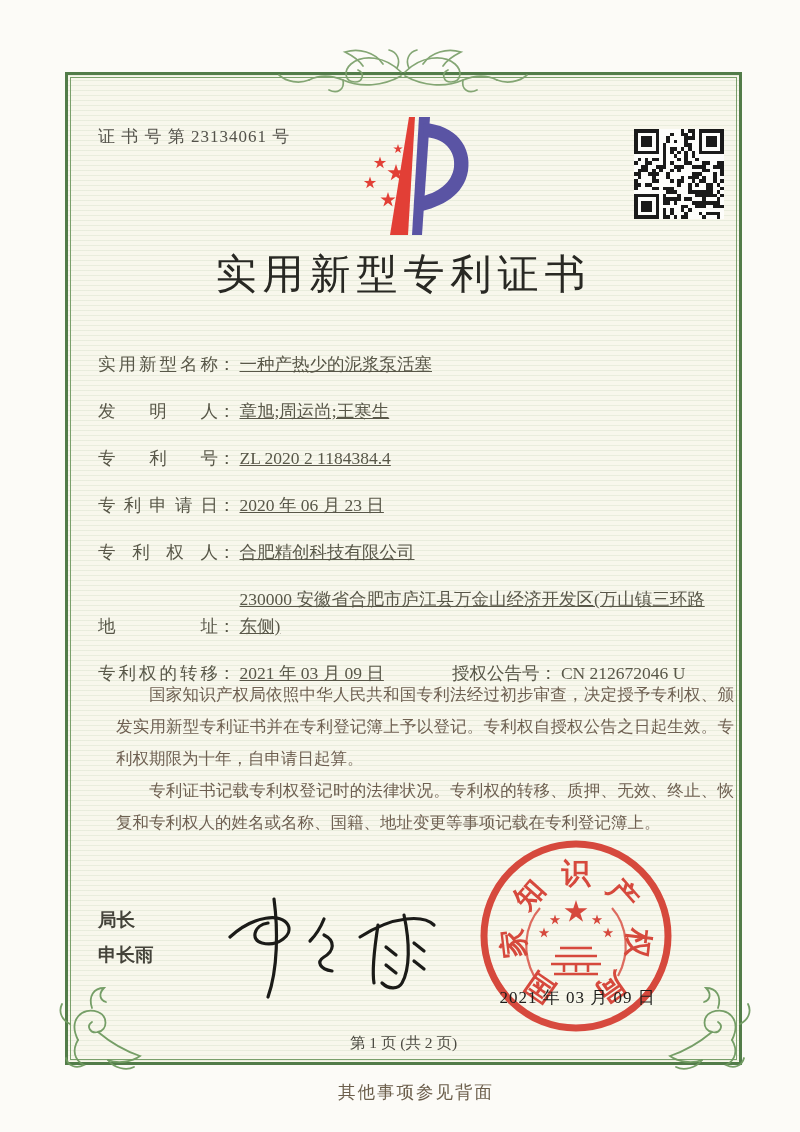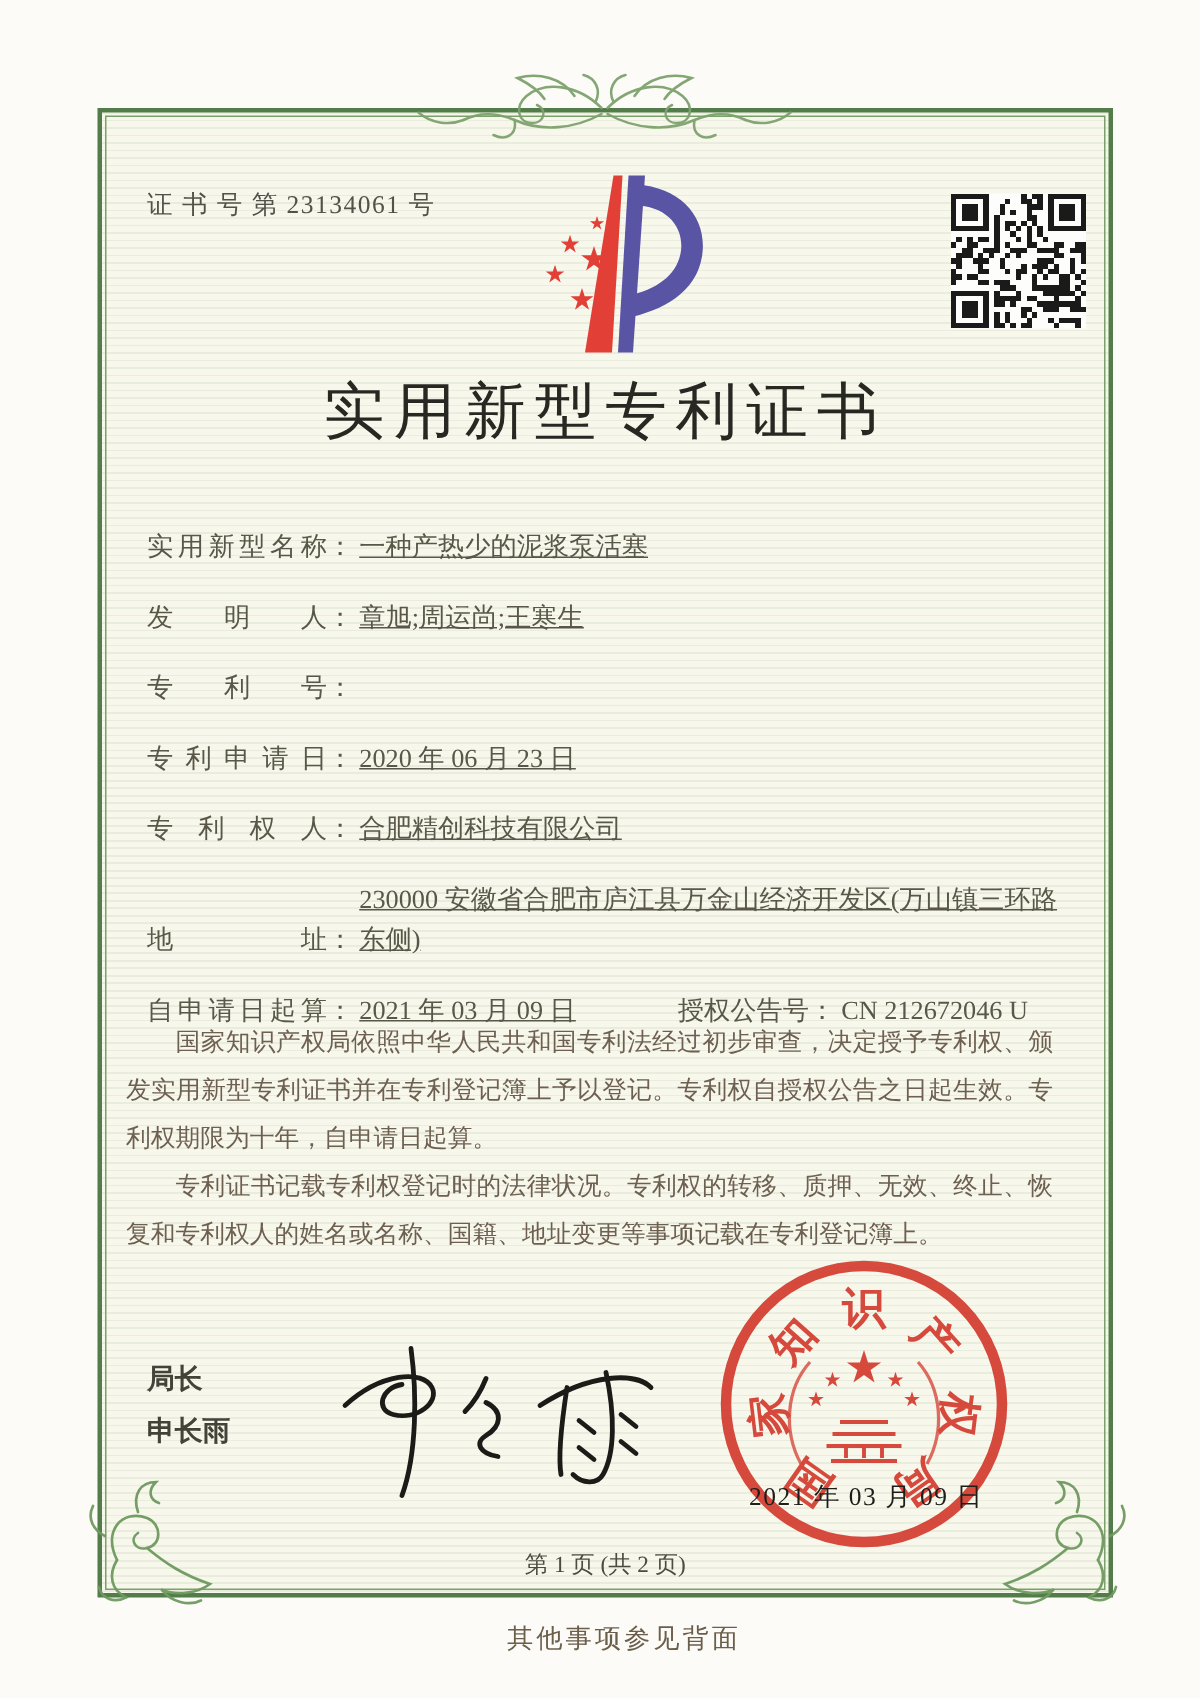--- a/index.html
+++ b/index.html
@@ -28,21 +28,21 @@
     left:0;top:172px;width:100%;text-align:center;
     font-size:41px;letter-spacing:6px;color:#282823;font-weight:500;
   }
   .fields{left:30px;top:276px;width:625px;font-size:17.5px;color:#585748;}
   .f-row{display:flex;align-items:flex-end;line-height:27px;margin-bottom:20px;}
   .f-label{display:inline-block;width:120px;text-align:justify;text-align-last:justify;flex:none;}
   .f-colon{flex:none;margin-right:4px;}
   .f-value{word-break:break-all;text-decoration:underline;}
   .f-value.addr{width:480px;}
   .grant-pair{margin-left:68px;display:flex;}
-  .paras{left:16px;top:604px;width:618px;font-size:16.5px;line-height:32px;
+  .paras{left:48px;top:604px;width:618px;font-size:16.5px;line-height:32px;
          color:#6e6051;text-align:justify;}
   .paras p{margin:0;text-indent:2em;}
   .officials{left:30px;top:828px;font-size:18.5px;line-height:35px;color:#44433a;font-weight:bold;}
   .sig-wrap{left:140px;top:810px;width:240px;height:120px;}
   .seal-wrap{left:408px;top:761px;width:200px;height:200px;}
   .seal-date{left:412px;top:911px;width:195px;text-align:center;
              font-size:17px;color:#1d1d1a;letter-spacing:1px;}
   .page-no{left:0;top:958px;width:100%;text-align:center;font-size:15.5px;color:#4c4b42;}
   .back-note{left:16px;top:1080px;width:100%;text-align:center;font-size:17.5px;
              color:#6b5e4b;letter-spacing:2px;}
@@ -291,38 +291,39 @@
         <span class="f-value">一种产热少的泥浆泵活塞</span>
       </div>
       <div class="f-row">
         <span class="f-label">发明人</span>
           <span class="f-colon">：</span>
         <span class="f-value">章旭;周运尚;王寒生</span>
       </div>
       <div class="f-row">
         <span class="f-label">专利号</span>
           <span class="f-colon">：</span>
+        <span class="f-value">ZL 2020 2 1184384.4</span>
       </div>
       <div class="f-row">
         <span class="f-label">专利申请日</span>
           <span class="f-colon">：</span>
         <span class="f-value">2020 年 06 月 23 日</span>
       </div>
       <div class="f-row">
         <span class="f-label">专利权人</span>
           <span class="f-colon">：</span>
         <span class="f-value">合肥精创科技有限公司</span>
       </div>
       <div class="f-row">
         <span class="f-label">地址</span>
           <span class="f-colon">：</span>
         <span class="f-value addr">230000 安徽省合肥市庐江县万金山经济开发区(万山镇三环路东侧)</span>
       </div>
       <div class="f-row">
-        <span class="f-label">自申请日起算</span>
+        <span class="f-label">专利权的转移</span>
           <span class="f-colon">：</span>
         <span class="f-value">2021 年 03 月 09 日</span>
         <span class="grant-pair">
           <span>授权公告号</span>
             <span class="f-colon">：</span>
           <span>CN 212672046 U</span>
         </span>
       </div>
     </div>
 

